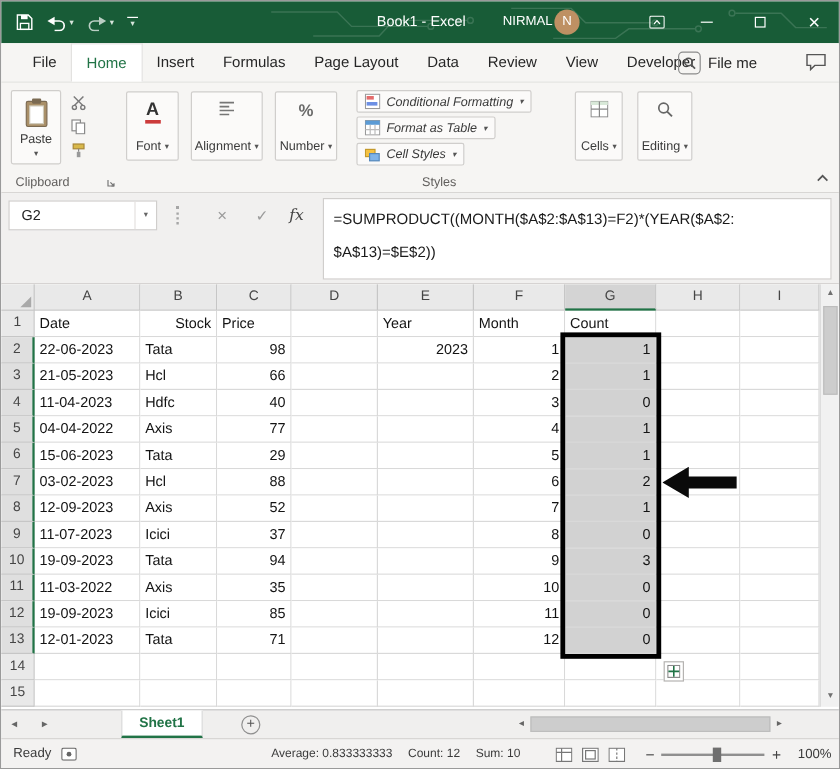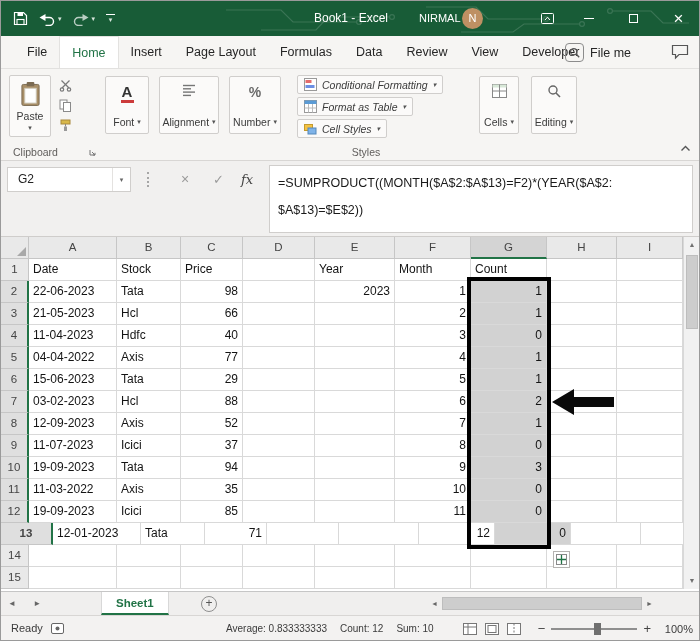--- a/index.html
+++ b/index.html
@@ -209,22 +209,22 @@
           <span class="close-glyph">×</span>
         </span>
     </div>
   </div>
 
   <div class="tabrow">
     <div id="tabstrip">
         <div class="rtab">File</div>
         <div class="rtab sel">Home</div>
         <div class="rtab">Insert</div>
+        <div class="rtab">Formulas</div>
         <div class="rtab">Page Layout</div>
-        <div class="rtab">Formulas</div>
         <div class="rtab">Data</div>
         <div class="rtab">Review</div>
         <div class="rtab">View</div>
         <div class="rtab">Developer</div>
       </div>
     <div class="tellme">
       <span class="tm-box">
         <svg width="11" height="11" viewBox="0 0 14 14">
           <circle cx="6" cy="6" r="4" fill="none" stroke="#555" stroke-width="1.6"></circle>
           <line x1="9" y1="9" x2="13" y2="13" stroke="#555" stroke-width="1.8"></line>
@@ -406,21 +406,21 @@
           <div class="gcell chead" style="width: 72px;">D</div>
           <div class="gcell chead" style="width: 80px;">E</div>
           <div class="gcell chead" style="width: 76px;">F</div>
           <div class="gcell chead selhead" style="width: 76px;">G</div>
           <div class="gcell chead" style="width: 70px;">H</div>
           <div class="gcell chead" style="width: 66px;">I</div>
         </div>
         <div class="grow">
           <div class="gcell rhead" style="width: 28px;">1</div>
           <div class="gcell cell" style="width: 88px;">Date</div>
-          <div class="gcell cell" style="width: 64px;">Stock</div>
+          <div class="gcell cell" style="width: 64px; text-align: right;">Stock</div>
           <div class="gcell cell" style="width: 62px;">Price</div>
           <div class="gcell cell" style="width: 72px;"></div>
           <div class="gcell cell" style="width: 80px;">Year</div>
           <div class="gcell cell" style="width: 76px;">Month</div>
           <div class="gcell cell" style="width: 76px;">Count</div>
           <div class="gcell cell" style="width: 70px;"></div>
           <div class="gcell cell" style="width: 66px;"></div>
         </div>
         <div class="grow">
           <div class="gcell rhead selrhead" style="width: 28px;">2</div>
@@ -548,21 +548,21 @@
           <div class="gcell cell" style="width: 64px;">Icici</div>
           <div class="gcell cell num" style="width: 62px;">85</div>
           <div class="gcell cell" style="width: 72px;"></div>
           <div class="gcell cell" style="width: 80px;"></div>
           <div class="gcell cell num" style="width: 76px;">11</div>
           <div class="gcell cell num selcell" style="width: 76px;">0</div>
           <div class="gcell cell" style="width: 70px;"></div>
           <div class="gcell cell" style="width: 66px;"></div>
         </div>
         <div class="grow">
-          <div class="gcell rhead selrhead" style="width: 52px; font-weight: bold;">13</div>
+          <div class="gcell rhead selrhead" style="width: 28px;">13</div>
           <div class="gcell cell" style="width: 88px;">12-01-2023</div>
           <div class="gcell cell" style="width: 64px;">Tata</div>
           <div class="gcell cell num" style="width: 62px;">71</div>
           <div class="gcell cell" style="width: 72px;"></div>
           <div class="gcell cell" style="width: 80px;"></div>
           <div class="gcell cell num" style="width: 76px;">12</div>
           <div class="gcell cell num selcell" style="width: 76px;">0</div>
           <div class="gcell cell" style="width: 70px;"></div>
           <div class="gcell cell" style="width: 66px;"></div>
         </div>

